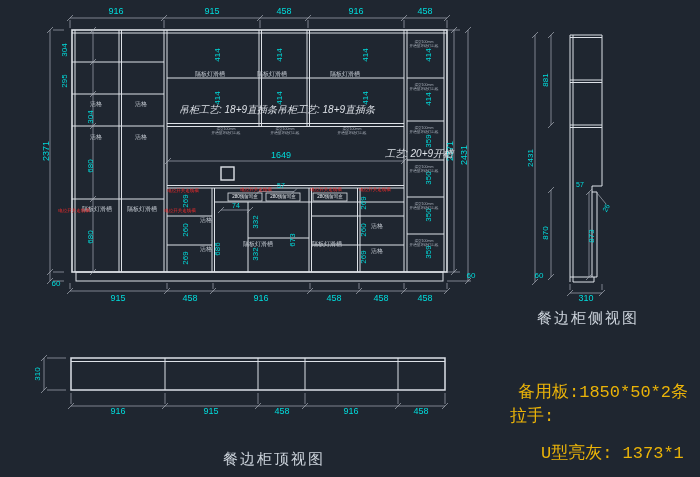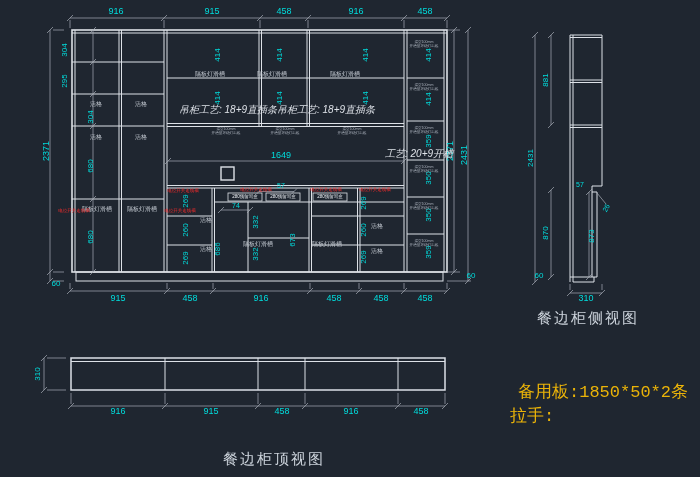--- a/index.html
+++ b/index.html
@@ -230,14 +230,15 @@
 <div class="t dim" style="left:118px;top:411px">916</div>
 <div class="t dim" style="left:211px;top:411px">915</div>
 <div class="t dim" style="left:282px;top:411px">458</div>
 <div class="t dim" style="left:351px;top:411px">916</div>
 <div class="t dim" style="left:421px;top:411px">458</div>
 <div class="t dim8 vdim" style="left:38px;top:374px">310</div>
 <div class="t title" style="left:274px;top:458px">餐边柜顶视图</div>
 
 <div class="note" style="left:518px;top:380px">备用板:1850*50*2条</div>
 <div class="note" style="left:510px;top:404px">拉手:</div>
+<div class="note" style="left:541px;top:441px">U型亮灰:  1373*1</div>
 
 </div>
 
 </body></html>

